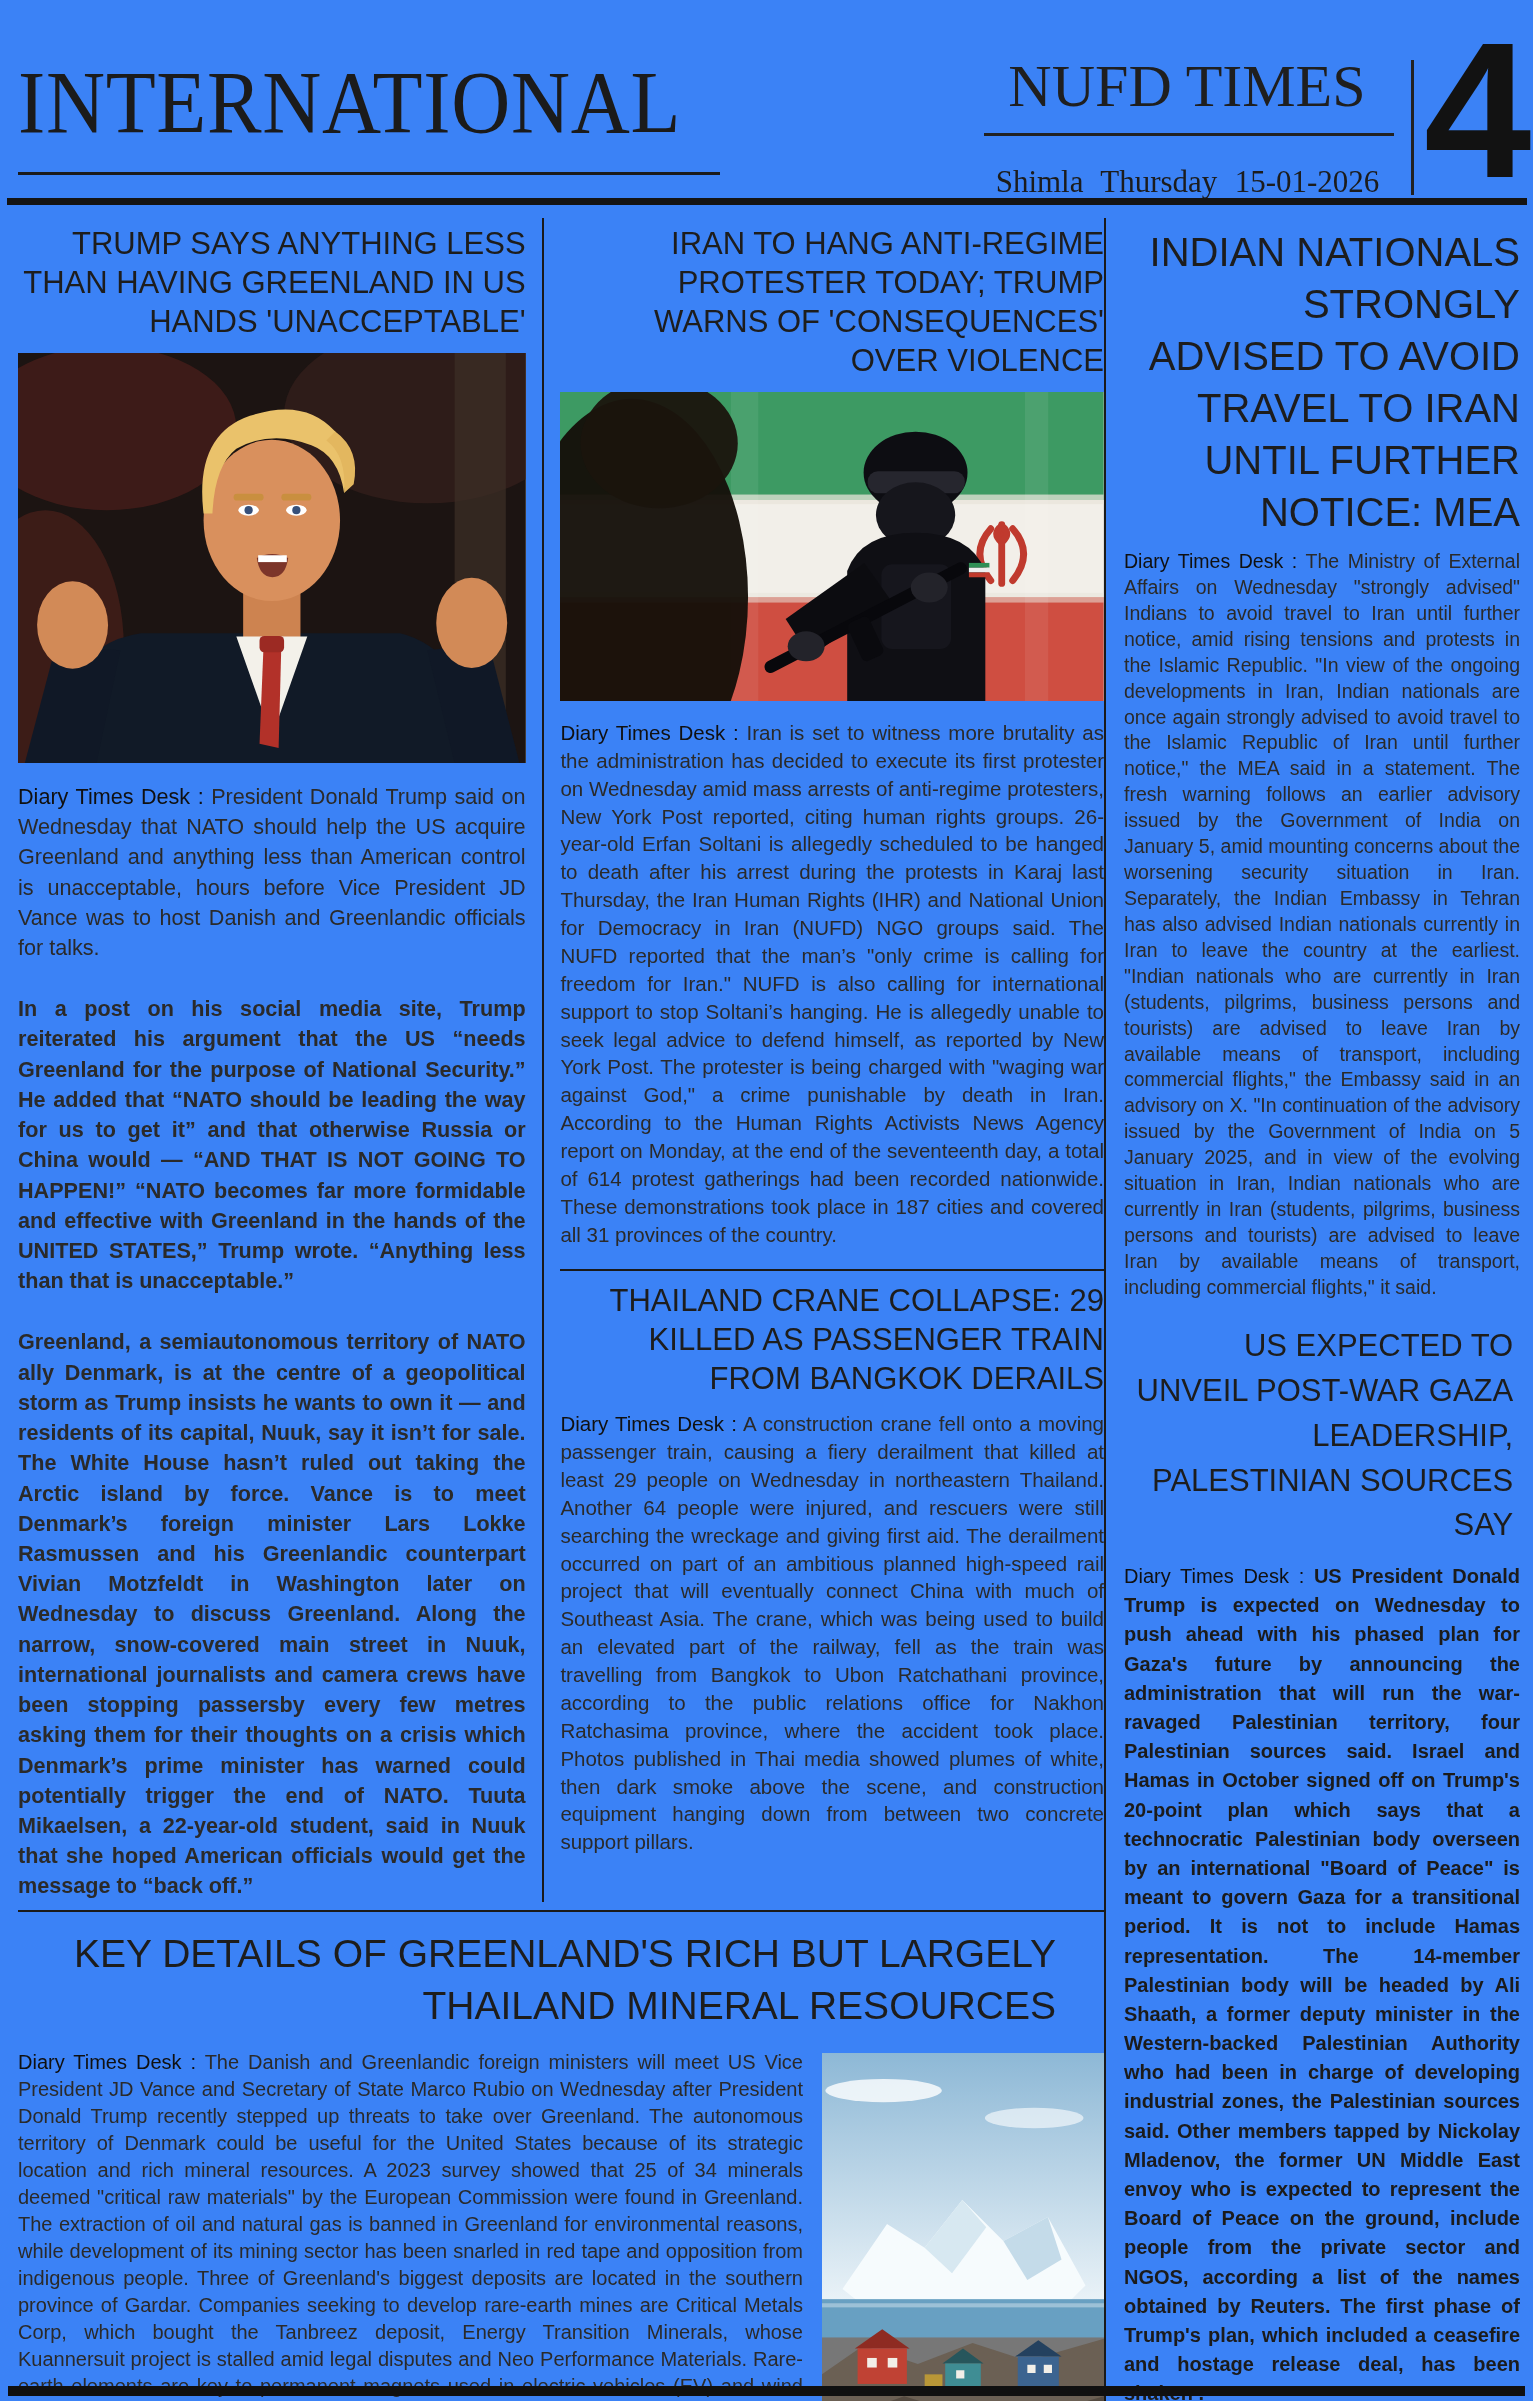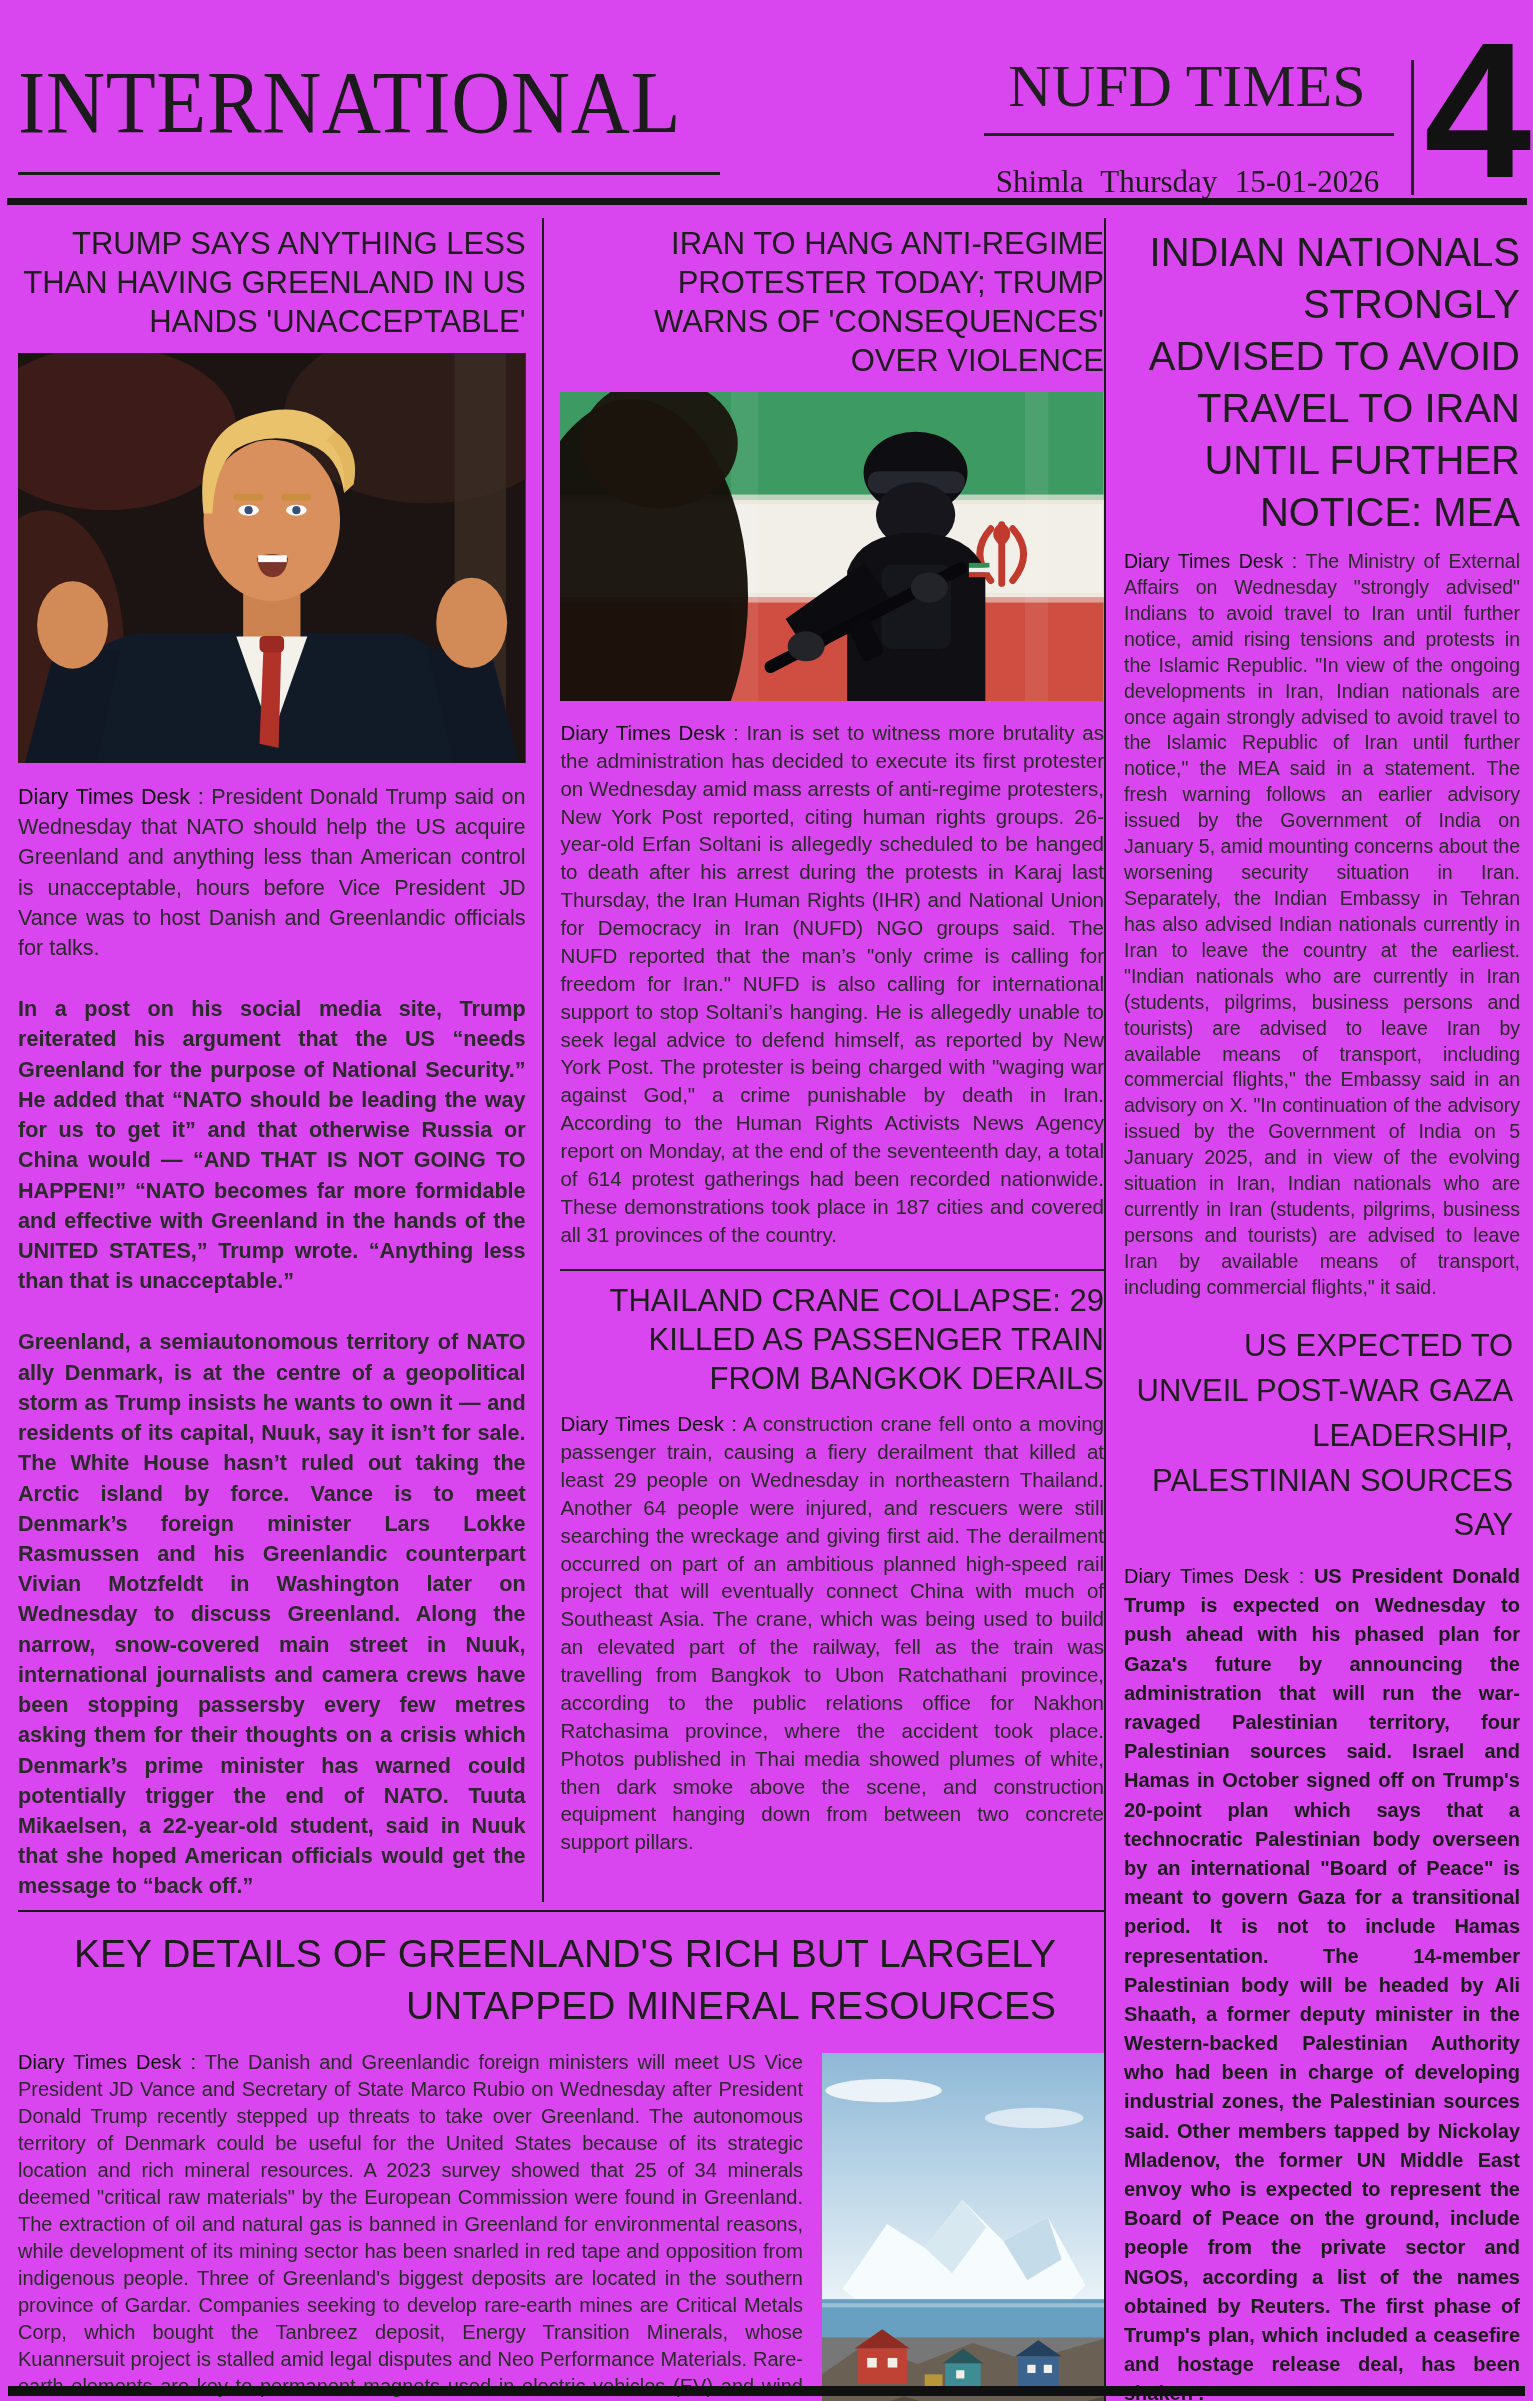--- a/index.html
+++ b/index.html
@@ -1,21 +1,21 @@
 <!DOCTYPE html>
 <html style="font-size:11px"><head>
 <meta charset="utf-8">
 <style>
   * { box-sizing: border-box; }
   html,body { margin:0; padding:0; }
   body {
     font-family: "Liberation Sans", sans-serif;
     background:#ffffff; color:#222;
   }
-  .page { position:relative; width:1533px; height:2401px; background:#d946ef; overflow:hidden; }
+  .page { position:relative; width:1533px; height:2401px; background:#3b82f6; overflow:hidden; }
 
   
   .masthead { position:absolute; top:0; left:0; right:0; height:205px; }
   .section-title {
     position:absolute; left:18px; top:57px;
     font-family:"Liberation Serif", serif; font-size:88px; line-height:1.05;
     color:#1b1b1b; letter-spacing:0.7px; white-space:nowrap;
     transform:scaleX(.93); transform-origin:left center;
   }
   .section-underline { position:absolute; left:18px; top:172px; width:702px; height:3.4px; background:#1b1b1b; }
@@ -166,21 +166,21 @@
           </article>
 
           <article class="ruled-top">
             <h2 class="headline hl-col">THAILAND CRANE COLLAPSE: 29 KILLED AS PASSENGER TRAIN FROM BANGKOK DERAILS</h2>
             <p class="body-p b-mid"><strong class="byline">Diary Times Desk :</strong><span>A construction crane fell onto a moving passenger train, causing a fiery derailment that killed at least 29 people on Wednesday in northeastern Thailand. Another 64 people were injured, and rescuers were still searching the wreckage and giving first aid. The derailment occurred on part of an ambitious planned high-speed rail project that will eventually connect China with much of Southeast Asia. The crane, which was being used to build an elevated part of the railway, fell as the train was travelling from Bangkok to Ubon Ratchathani province, according to the public relations office for Nakhon Ratchasima province, where the accident took place. Photos published in Thai media showed plumes of white, then dark smoke above the scene, and construction equipment hanging down from between two concrete support pillars.</span></p>
           </article>
         </div>
       </div>
 
       <section class="bottom-sec">
-        <h2 class="headline hl-bottom">KEY DETAILS OF GREENLAND'S RICH BUT LARGELY UNTAPPED MINERAL RESOURCES</h2>
+        <h2 class="headline hl-bottom">KEY DETAILS OF GREENLAND'S RICH BUT LARGELY THAILAND MINERAL RESOURCES</h2>
         <div class="bottom-flex">
           <p class="body-p b-bottom"><strong class="byline">Diary Times Desk :</strong><span>The Danish and Greenlandic foreign ministers will meet US Vice President JD Vance and Secretary of State Marco Rubio on Wednesday after President Donald Trump recently stepped up threats to take over Greenland. The autonomous territory of Denmark could be useful for the United States because of its strategic location and rich mineral resources. A 2023 survey showed that 25 of 34 minerals deemed "critical raw materials" by the European Commission were found in Greenland. The extraction of oil and natural gas is banned in Greenland for environmental reasons, while development of its mining sector has been snarled in red tape and opposition from indigenous people. Three of Greenland's biggest deposits are located in the southern province of Gardar. Companies seeking to develop rare-earth mines are Critical Metals Corp, which bought the Tanbreez deposit, Energy Transition Minerals, whose Kuannersuit project is stalled amid legal disputes and Neo Performance Materials. Rare-earth elements are key to permanent magnets used in electric vehicles (EV) and wind turbines. Occurrences of graphite and graphite schist are reported from many localities on the island.</span></p>
           <div class="photo photo-greenland" role="img" aria-label="Iceberg offshore and colourful houses on rocky Greenland coast">
             <svg viewBox="0 0 412 702" preserveAspectRatio="none">
               <defs>
                 <linearGradient id="sky" x1="0" y1="0" x2="0" y2="1">
                   <stop offset="0" stop-color="#8db8d6"></stop>
                   <stop offset="1" stop-color="#eef5f9"></stop>
                 </linearGradient>
               </defs>

